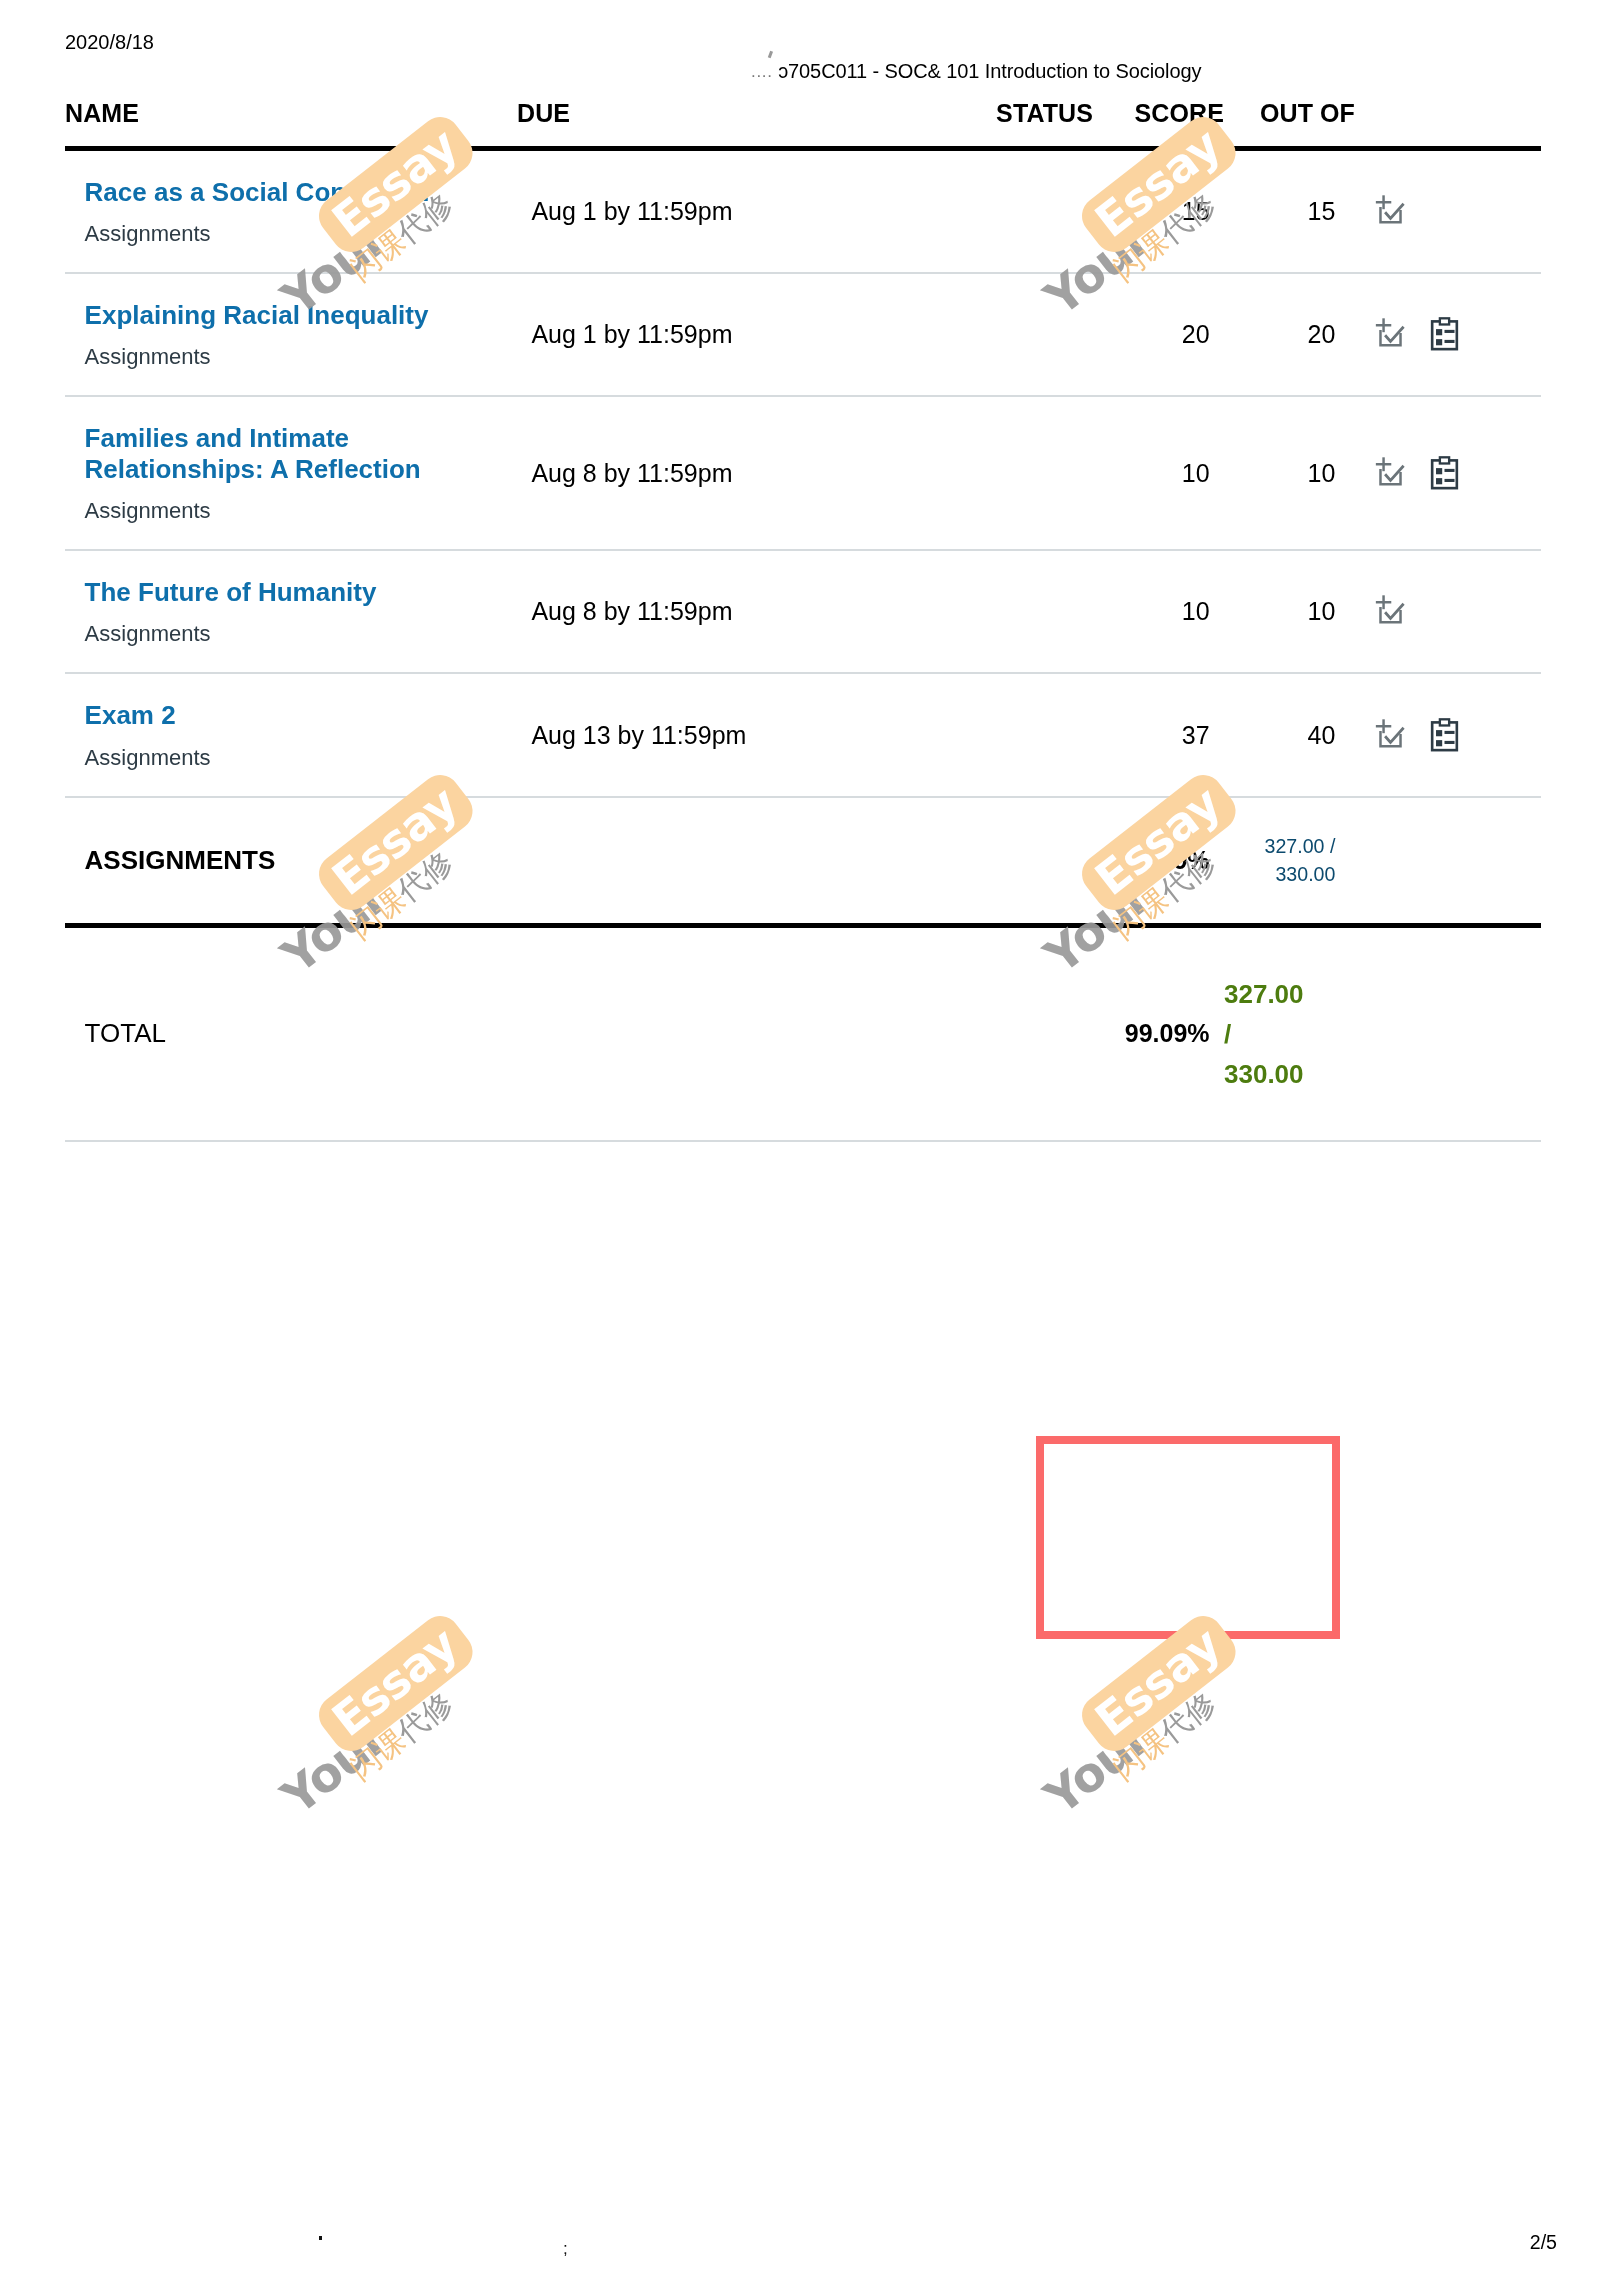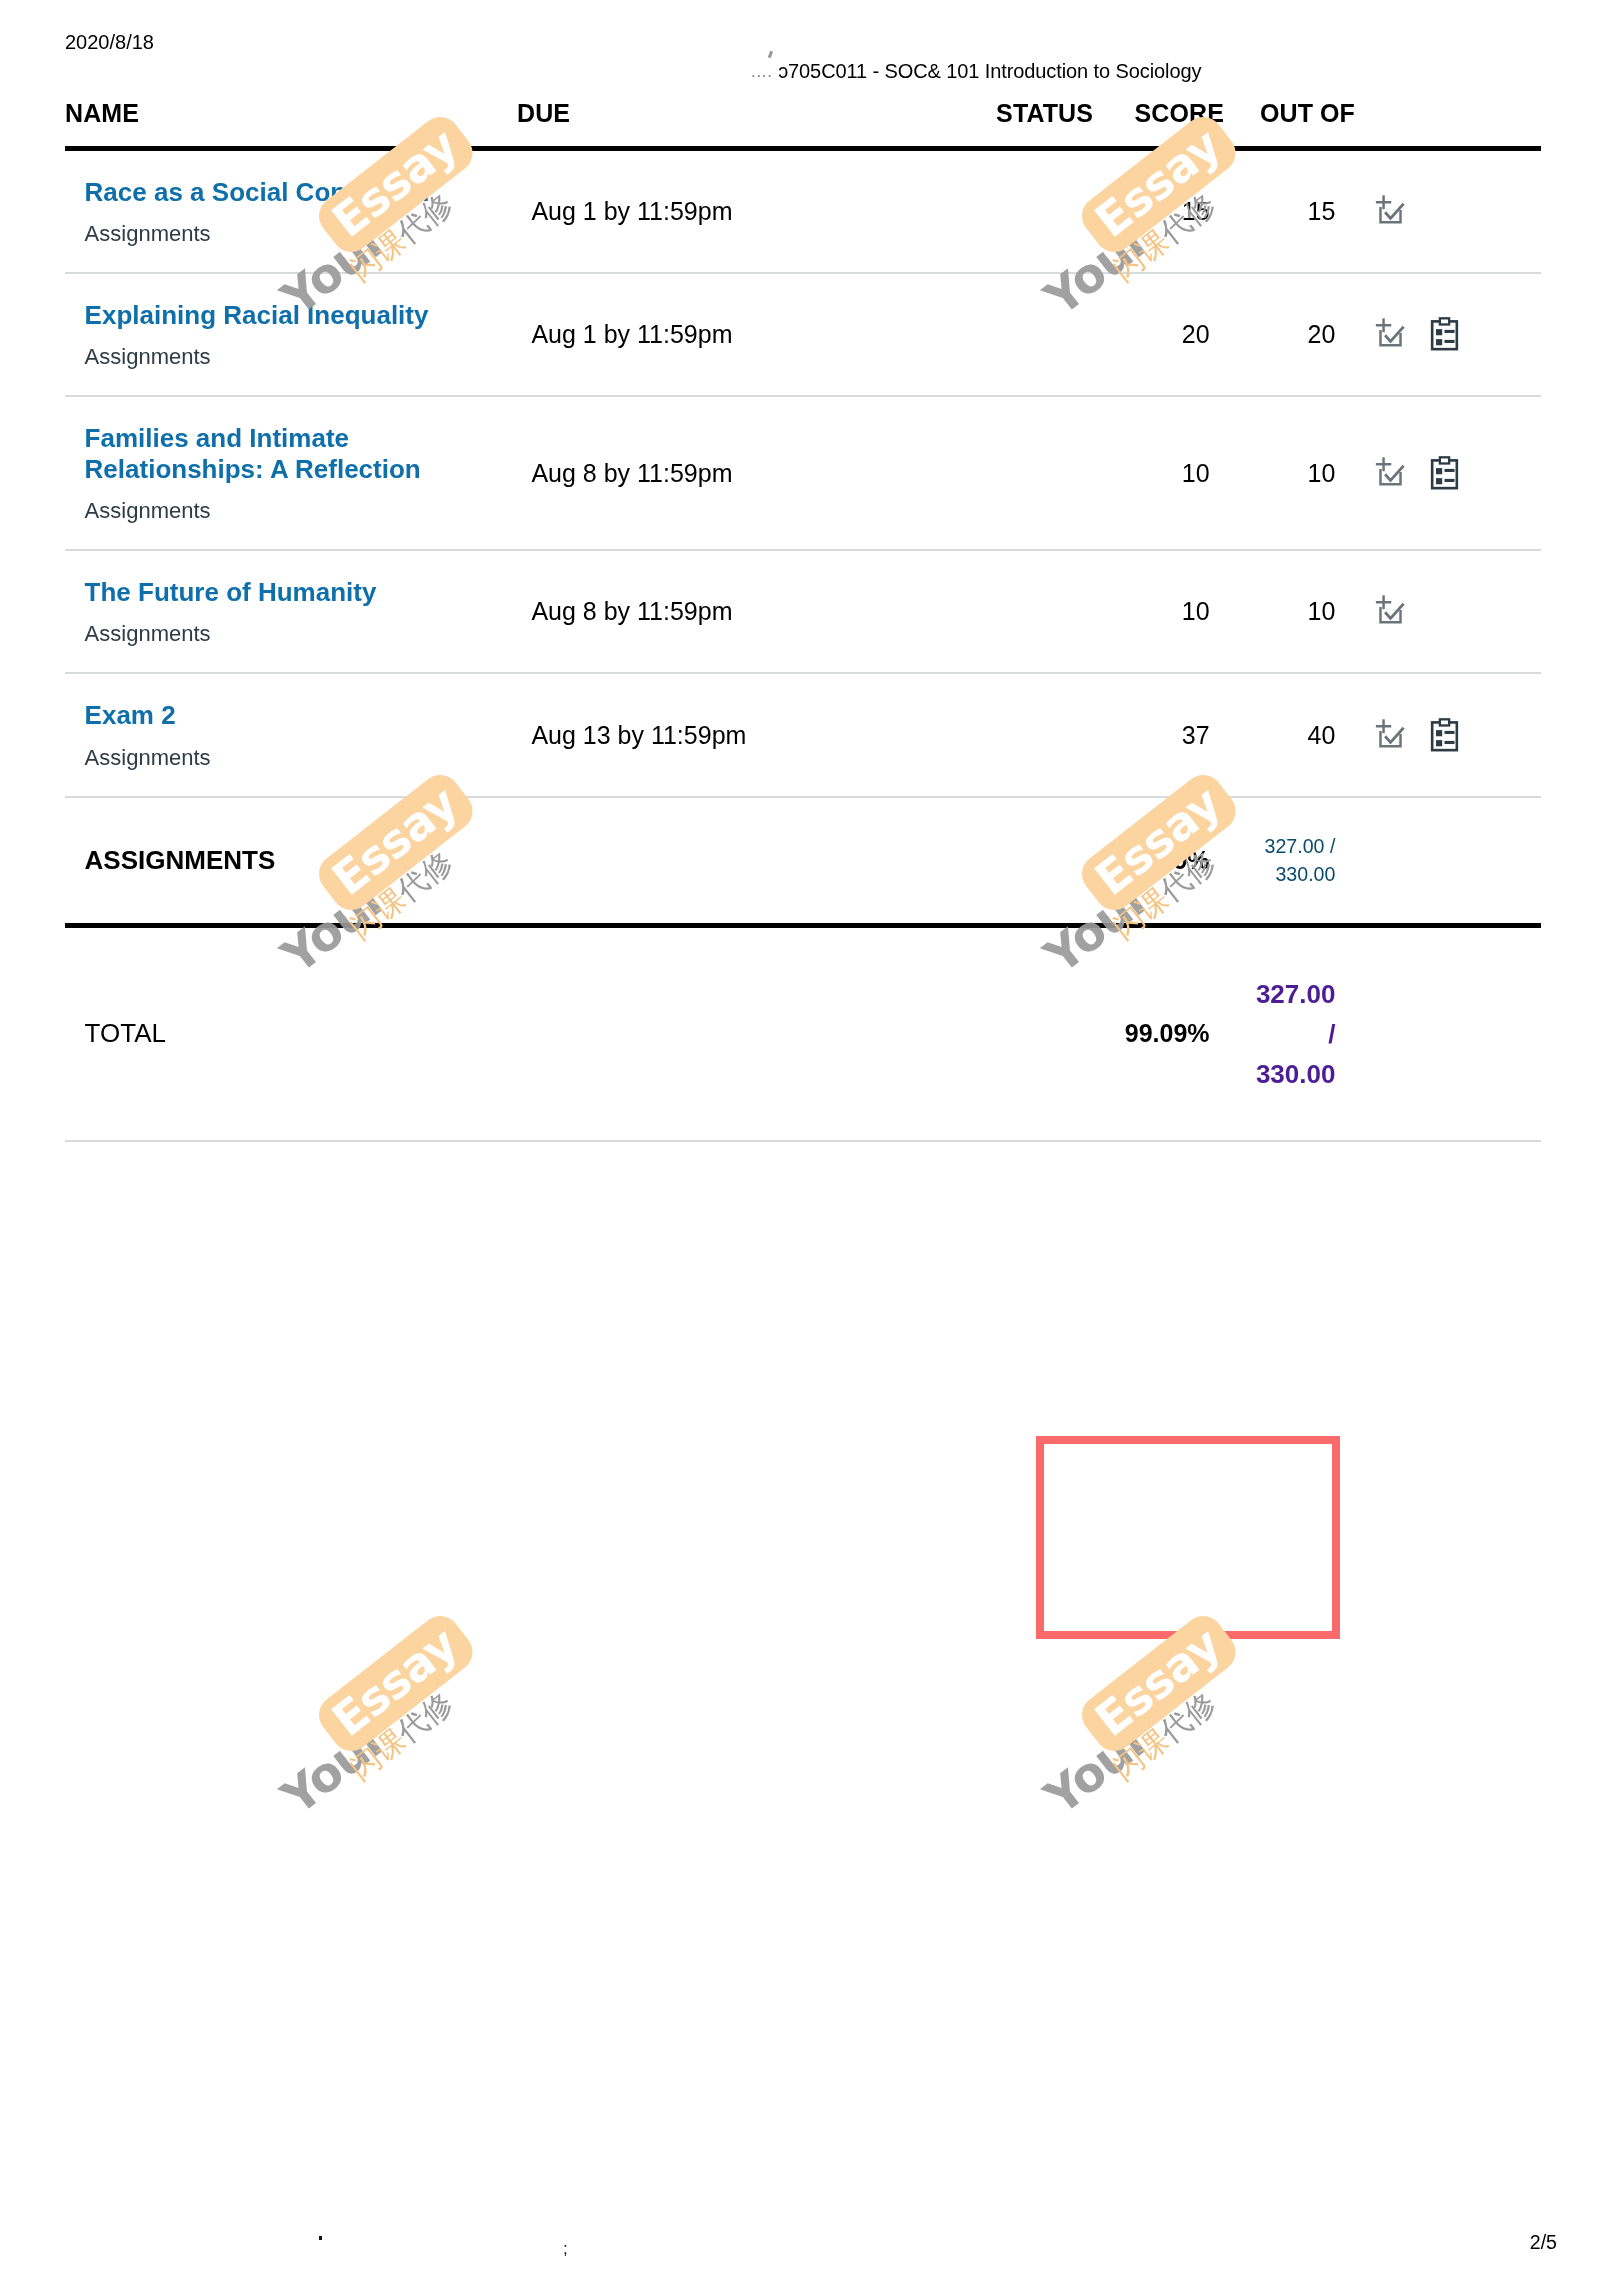--- a/index.html
+++ b/index.html
@@ -199,25 +199,24 @@
   }
   td.total-pct {
     text-align: right;
     padding-right: 14.4px !important;
     font-size: 25px;
     font-weight: bold;
     color: #000;
     white-space: nowrap;
   }
   td.total-points {
-    text-align: right;
     padding-right: 19.6px !important;
     font-size: 26px;
     font-weight: bold;
-    color: #4c1d95;
+    color: #4d7c0f;
     line-height: 1.55;
   }
 
   
   .total-highlight {
     position: absolute;
     left: 1036px;
     top: 1436px;
     width: 304px;
     height: 203px;

